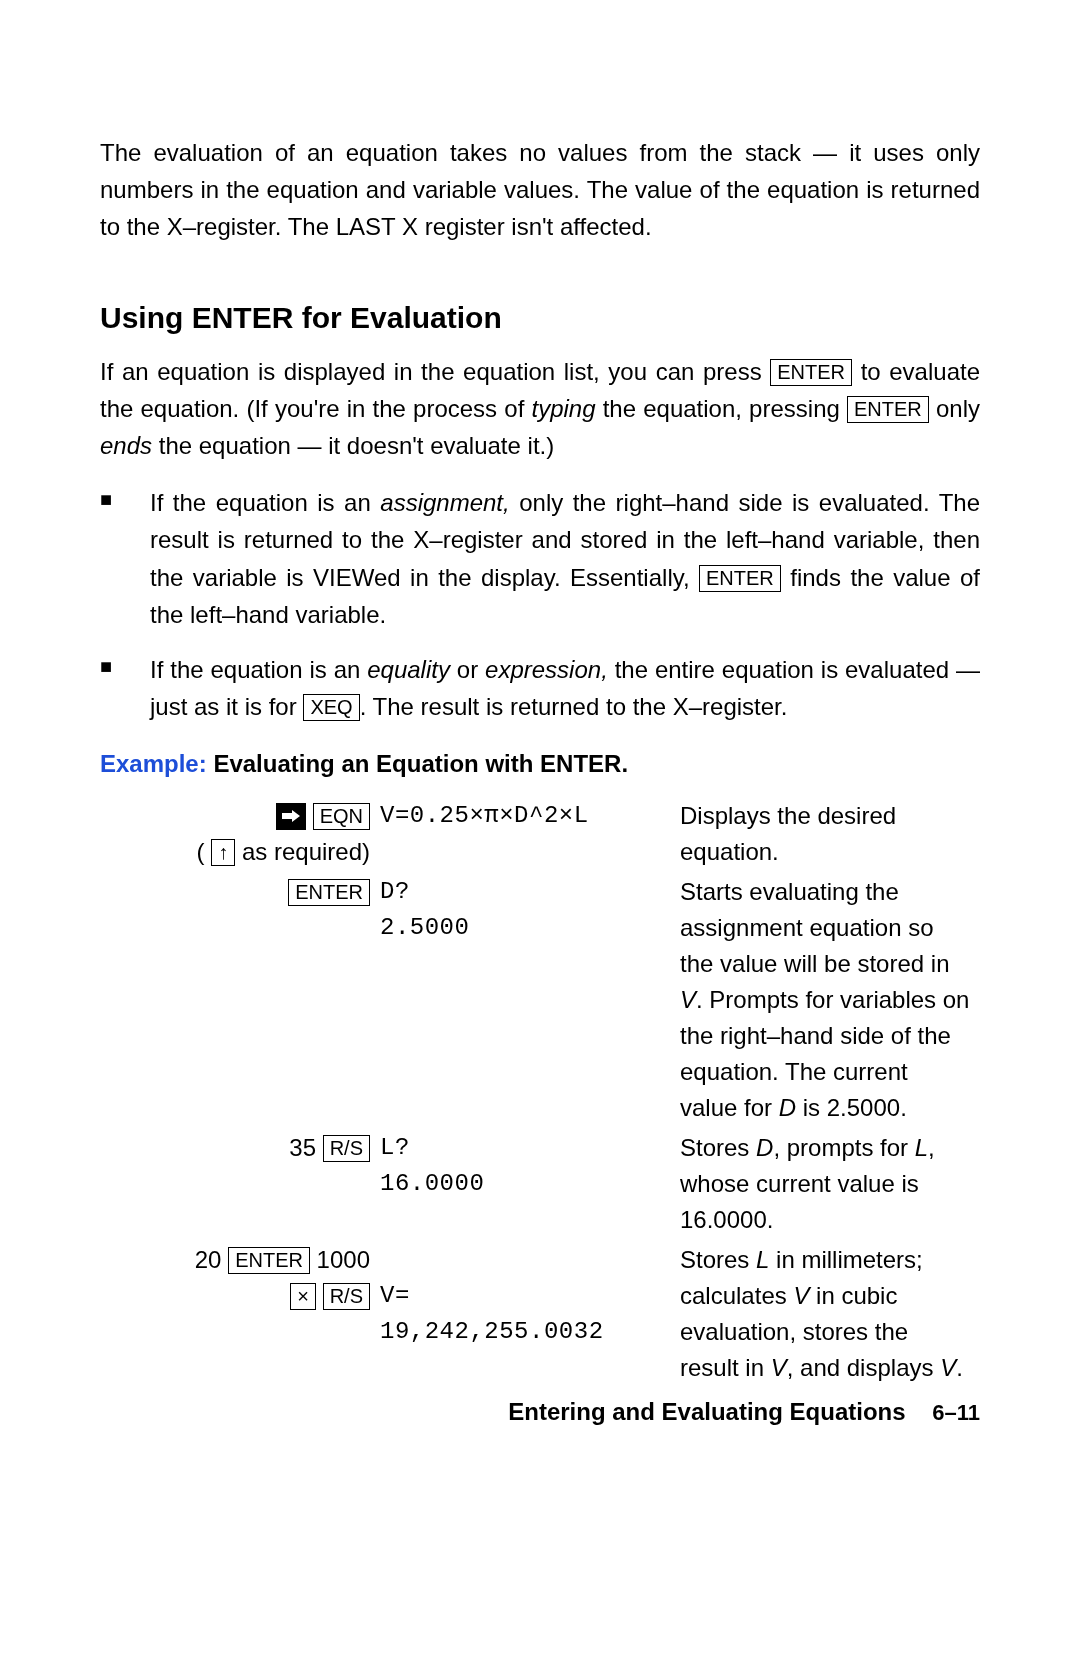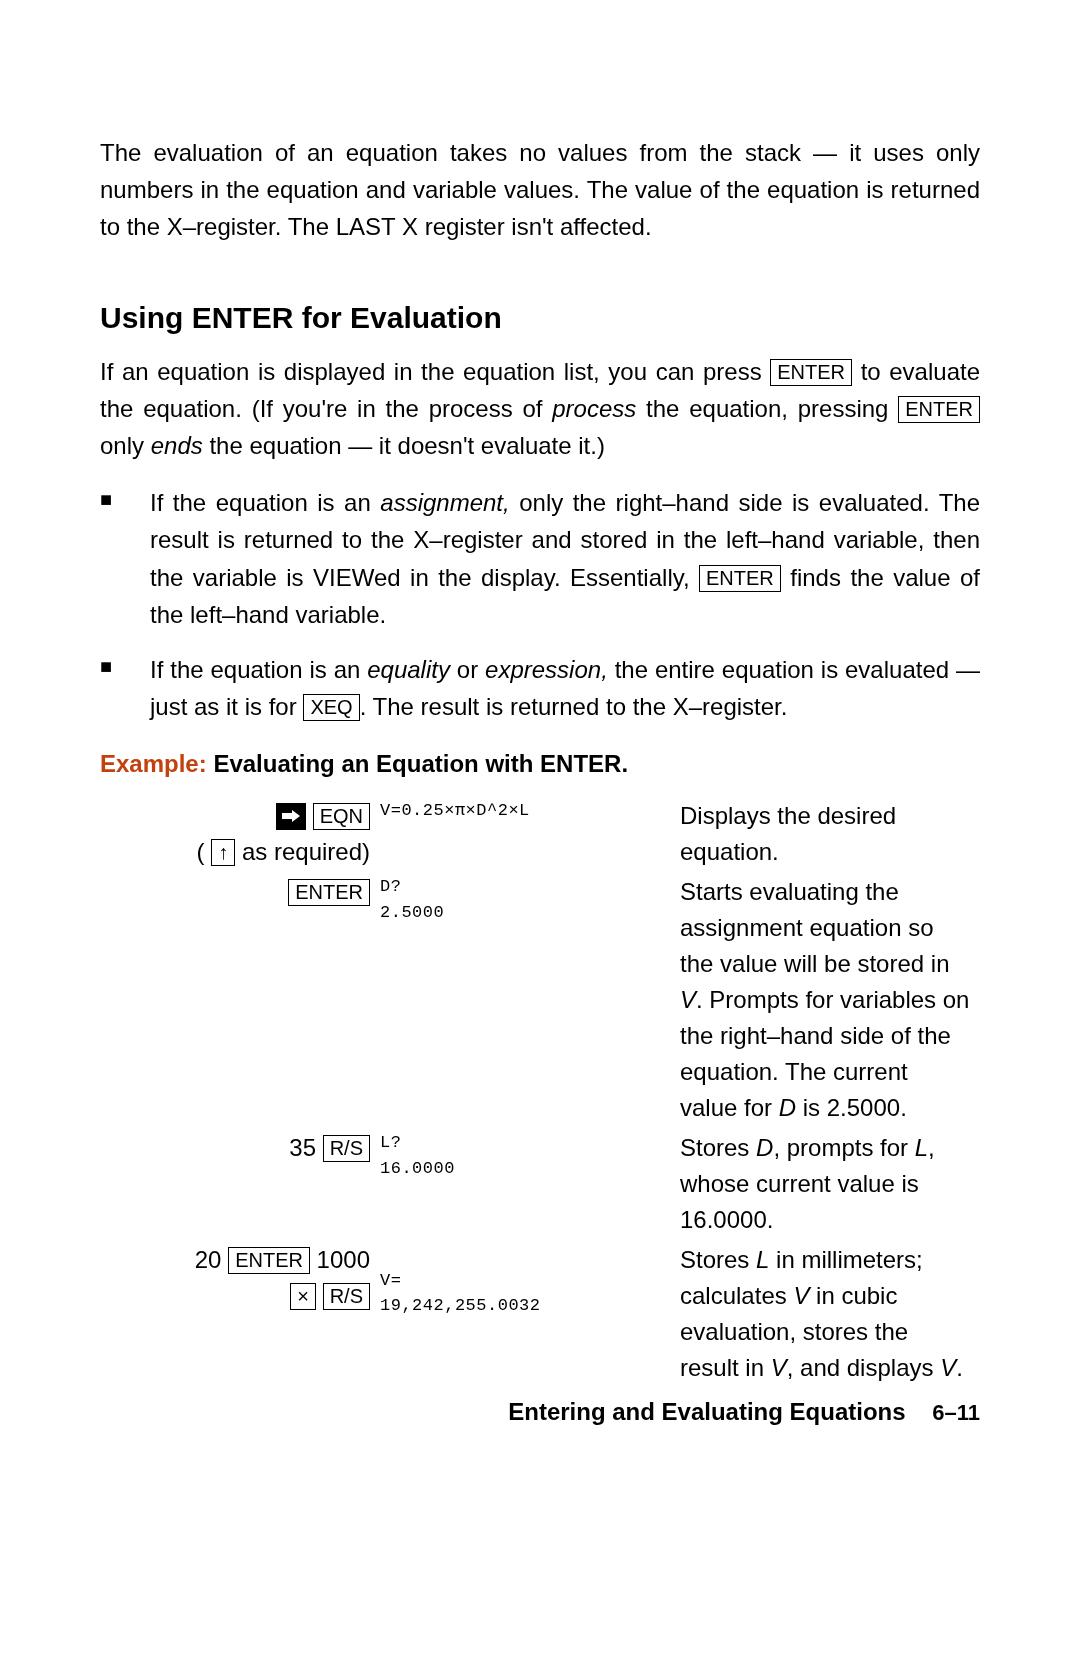--- a/index.html
+++ b/index.html
@@ -66,42 +66,42 @@
     position: absolute;
     left: 0;
     top: 0;
     font-size: 20px;
   }
   .example-head {
     font-size: 24px;
     font-weight: bold;
     margin: 0 0 18px 0;
   }
-  .example-head .blue { color: #c2410c; }
+  .example-head .blue { color: #1d4ed8; }
   .steps {
     width: 100%;
     border-collapse: collapse;
     font-size: 24px;
   }
   .steps th {
     text-align: left;
     font-weight: bold;
     font-size: 24px;
     padding: 4px 10px 10px 0;
     vertical-align: top;
   }
   .steps th.c1 { padding-left: 50px; width: 270px; }
   .steps th.c2 { width: 290px; }
   .steps td {
     vertical-align: top;
     padding: 2px 10px 2px 0;
     line-height: 1.5;
   }
   .steps td.c1 { padding-left: 0; width: 270px; text-align: right; }
-  .steps td.c2 { width: 290px; font-family: "Courier New", monospace; font-size: 17px; letter-spacing: 0.5px; }
+  .steps td.c2 { width: 290px; font-family: "Courier New", monospace; font-size: 24px; letter-spacing: 0.5px; }
   .italic { font-style: italic; }
   .footer {
     position: absolute;
     bottom: 70px;
     right: 100px;
     font-size: 24px;
     font-weight: bold;
   }
   .footer .pnum { font-size: 22px; margin-left: 20px; }
   .shift-icon {
@@ -112,21 +112,21 @@
 </head>
 <body>
 
 <div class="page">
 
   <p class="intro">The evaluation of an equation takes no values from the stack — it uses only numbers in the equation and variable values. The value of the equation is returned to the X–register. The LAST X register isn't affected.</p>
 
   <h2 class="section">Using ENTER for Evaluation</h2>
 
   <p class="para">
-    <span>If an equation is displayed in the equation list, you can press </span><span class="keycap">ENTER</span><span> to evaluate the equation. (If you're in the process of </span><span class="italic">process</span><span> the equation, pressing </span><span class="keycap">ENTER</span><span> only </span><span class="italic">ends</span><span> the equation — it doesn't evaluate it.)</span>
+    <span>If an equation is displayed in the equation list, you can press </span><span class="keycap">ENTER</span><span> to evaluate the equation. (If you're in the process of </span><span class="italic">typing</span><span> the equation, pressing </span><span class="keycap">ENTER</span><span> only </span><span class="italic">ends</span><span> the equation — it doesn't evaluate it.)</span>
   </p>
 
   <ul class="bullets">
     <li>
       <span>If the equation is an </span><span class="italic">assignment,</span><span> only the right–hand side is evaluated. The result is returned to the X–register and stored in the left–hand variable, then the variable is VIEWed in the display. Essentially, </span><span class="keycap">ENTER</span><span> finds the value of the left–hand variable.</span>
     </li>
     <li>
       <span>If the equation is an </span><span class="italic">equality</span><span> or </span><span class="italic">expression,</span><span> the entire equation is evaluated — just as it is for </span><span class="keycap">XEQ</span><span>. The result is returned to the X–register.</span>
     </li>
   </ul>

